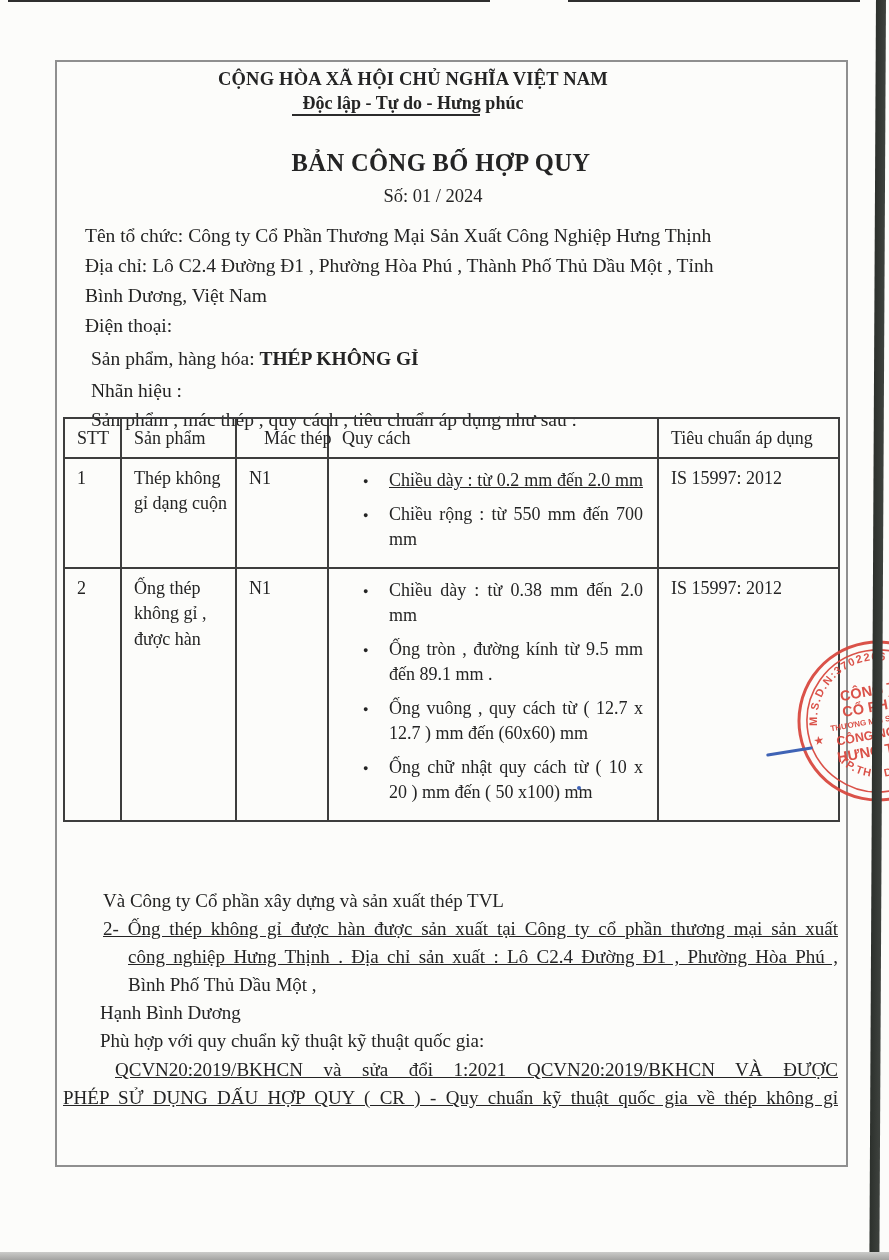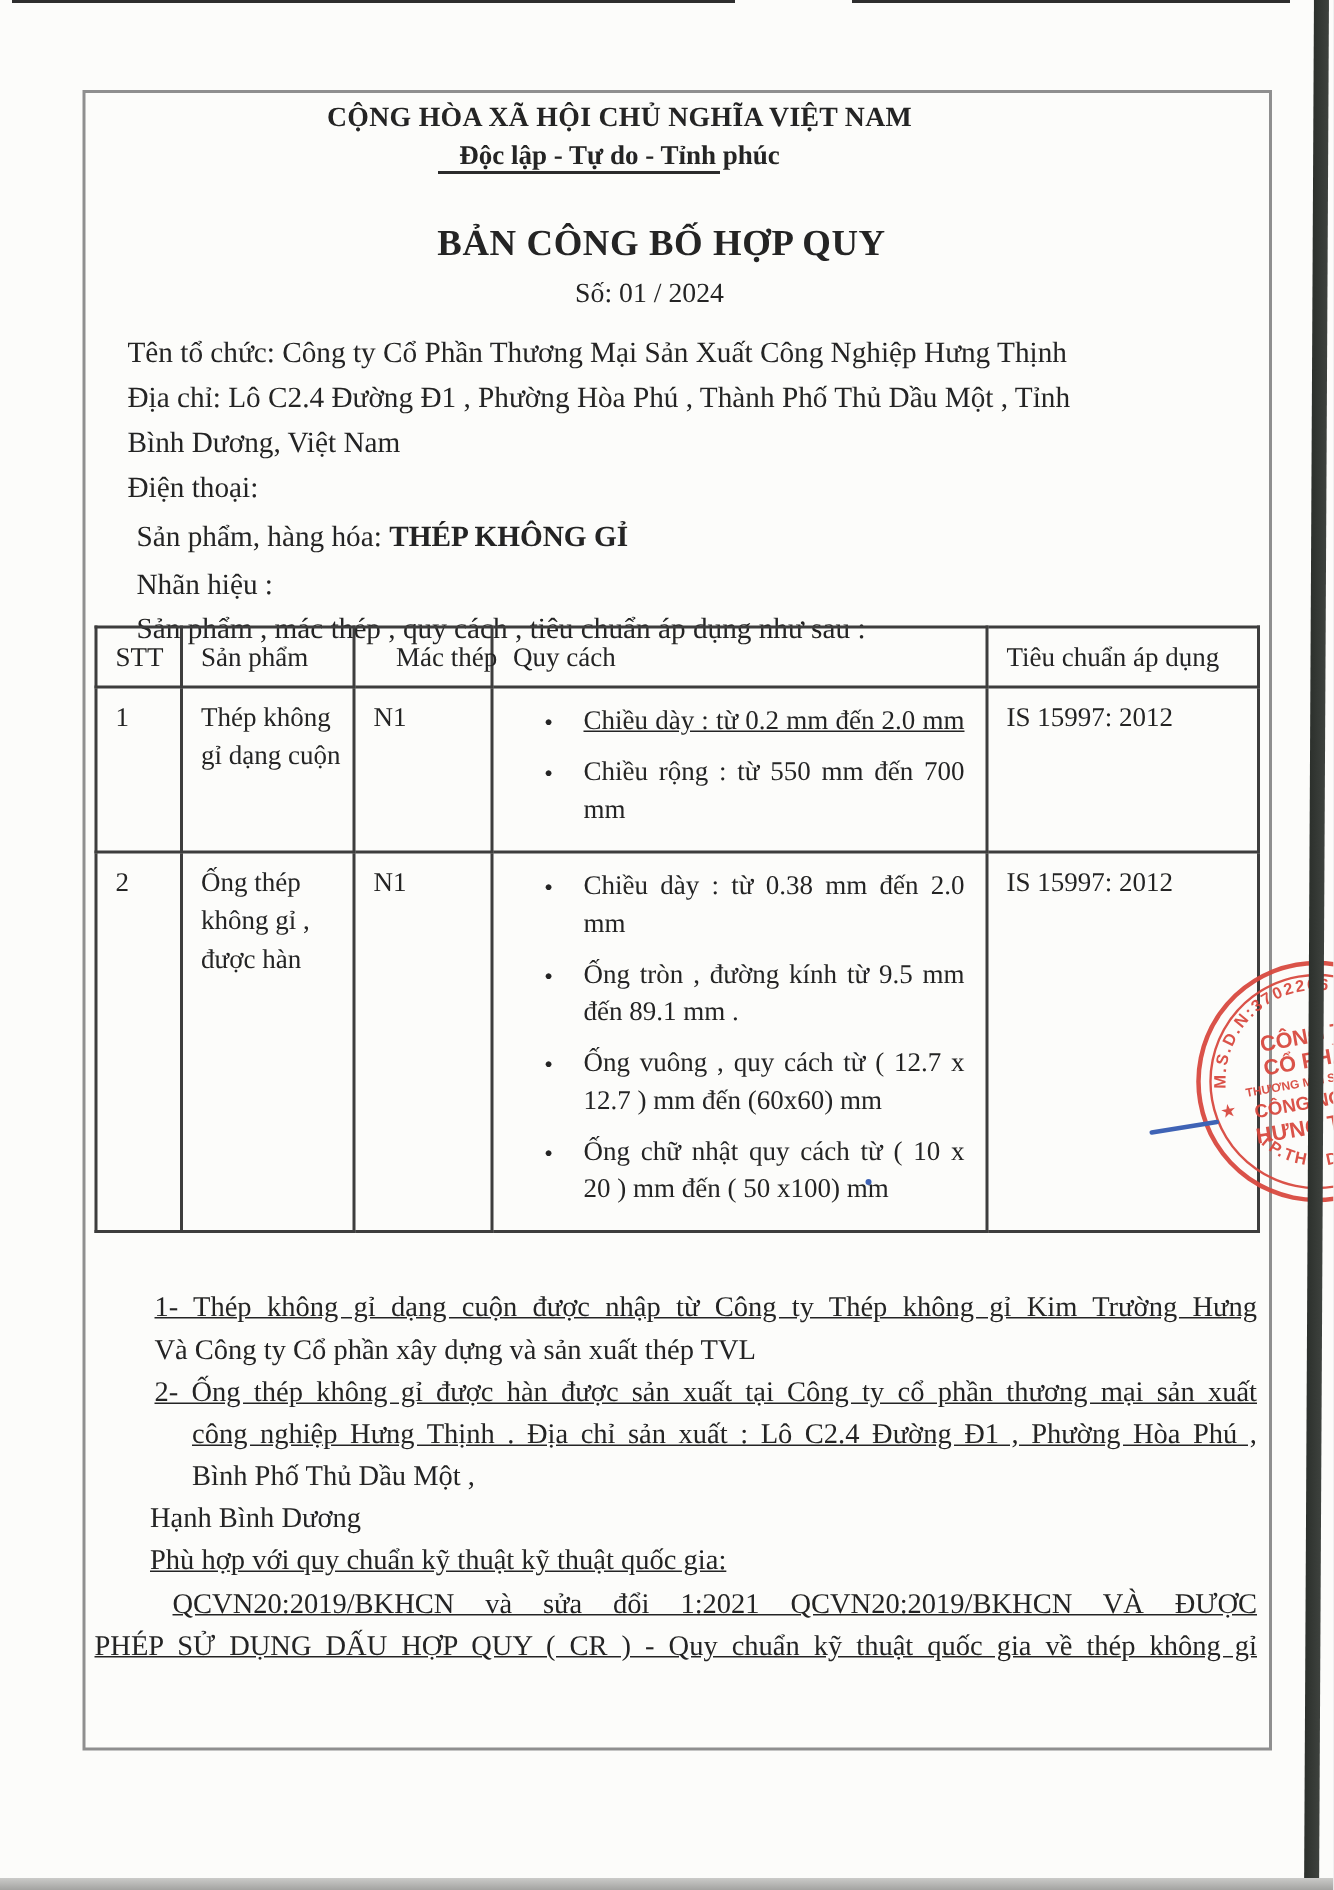--- a/index.html
+++ b/index.html
@@ -59,21 +59,21 @@
 <body>
 
 <div class="page">
 
   <div class="top-line-a"></div>
   <div class="top-line-b"></div>
 
   <div class="doc-border"></div>
 
   <div class="t ctr b" style="left:100px; top:66px; width:626px; font-size:18.5px; letter-spacing:0.2px;">CỘNG HÒA XÃ HỘI CHỦ NGHĨA VIỆT NAM</div>
-  <div class="t ctr b" style="left:100px; top:90px; width:626px; font-size:18px;">Độc lập - Tự do - Tỉnh phúc</div>
+  <div class="t ctr b" style="left:100px; top:90px; width:626px; font-size:18px;">Độc lập - Tự do - Hưng phúc</div>
   <div class="motto-underline"></div>
 
   <div class="t ctr b" style="left:100px; top:145px; width:682px; font-size:24.5px; letter-spacing:0.4px;">BẢN CÔNG BỐ HỢP QUY</div>
   <div class="t ctr" style="left:100px; top:183px; width:666px; font-size:18.5px;">Số: 01 / 2024</div>
 
   <div class="t" style="left:85px; top:222px;">Tên tổ chức: Công ty Cổ Phần Thương Mại Sản Xuất Công Nghiệp Hưng Thịnh</div>
   <div class="t" style="left:85px; top:252px;">Địa chỉ: Lô C2.4 Đường Đ1 , Phường Hòa Phú , Thành Phố Thủ Dầu Một , Tỉnh</div>
   <div class="t" style="left:85px; top:282px;">Bình Dương, Việt Nam</div>
   <div class="t" style="left:85px; top:312px;">Điện thoại:</div>
   <div class="t" style="left:91px; top:345px;">
@@ -122,27 +122,26 @@
             <li>Ống vuông , quy cách từ ( 12.7 x 12.7 ) mm đến (60x60) mm</li>
             <li>Ống chữ nhật quy cách từ ( 10 x 20 ) mm đến ( 50 x100) mm</li>
           </ul>
         </td>
         <td class="std">IS 15997: 2012</td>
       </tr>
     </tbody>
       </table>
   </div>
 
-  <div class="t jl" style="left:103px; top:858px; width:735px; font-size:19px;">1- Thép không gỉ dạng cuộn được nhập từ Công ty Thép không gỉ Kim Trường Hưng</div>
   <div class="t" style="left:103px; top:887px; font-size:19px;">Và Công ty Cổ phần xây dựng và sản xuất thép TVL</div>
   <div class="t jl" style="left:103px; top:915px; width:735px; font-size:19px;">2- Ống thép không gỉ được hàn được sản xuất tại Công ty cổ phần thương mại sản xuất</div>
   <div class="t jl" style="left:128px; top:943px; width:710px; font-size:19px;">công nghiệp Hưng Thịnh . Địa chỉ sản xuất : Lô C2.4 Đường Đ1 , Phường Hòa Phú ,</div>
   <div class="t" style="left:128px; top:971px; font-size:19px;">Bình Phố Thủ Dầu Một ,</div>
   <div class="t" style="left:100px; top:999px; font-size:19px;">Hạnh Bình Dương</div>
-  <div class="t" style="left:100px; top:1027px; font-size:19px;text-decoration:underline;">Phù hợp với quy chuẩn kỹ thuật kỹ thuật quốc gia:</div>
+  <div class="t" style="left:100px; top:1027px; font-size:19px;">Phù hợp với quy chuẩn kỹ thuật kỹ thuật quốc gia:</div>
   <div class="t jl" style="left:115px; top:1056px; width:723px; font-size:19px;">QCVN20:2019/BKHCN  và  sửa  đổi  1:2021  QCVN20:2019/BKHCN  VÀ  ĐƯỢC</div>
   <div class="t jl" style="left:63px; top:1084px; width:775px; font-size:19px;">PHÉP SỬ DỤNG DẤU HỢP QUY ( CR ) -  Quy chuẩn kỹ thuật quốc gia về thép không gỉ</div>
 
   <svg class="stamp" viewBox="0 0 206 206">
     <g transform="rotate(-10 103 103)" fill="#d8463c" stroke="none" font-family="Liberation Sans, DejaVu Sans, sans-serif">
       <circle cx="103" cy="103" r="79" fill="none" stroke="#d8463c" stroke-width="3"></circle>
       <circle cx="103" cy="103" r="71" fill="none" stroke="#d8463c" stroke-width="1.6"></circle>
       <defs>
         <path id="arcTop" d="M 103,103 m -61,0 a 61,61 0 1 1 122,0"></path>
         <path id="arcBot" d="M 103,103 m -56,0 a 56,56 0 1 0 112,0"></path>

